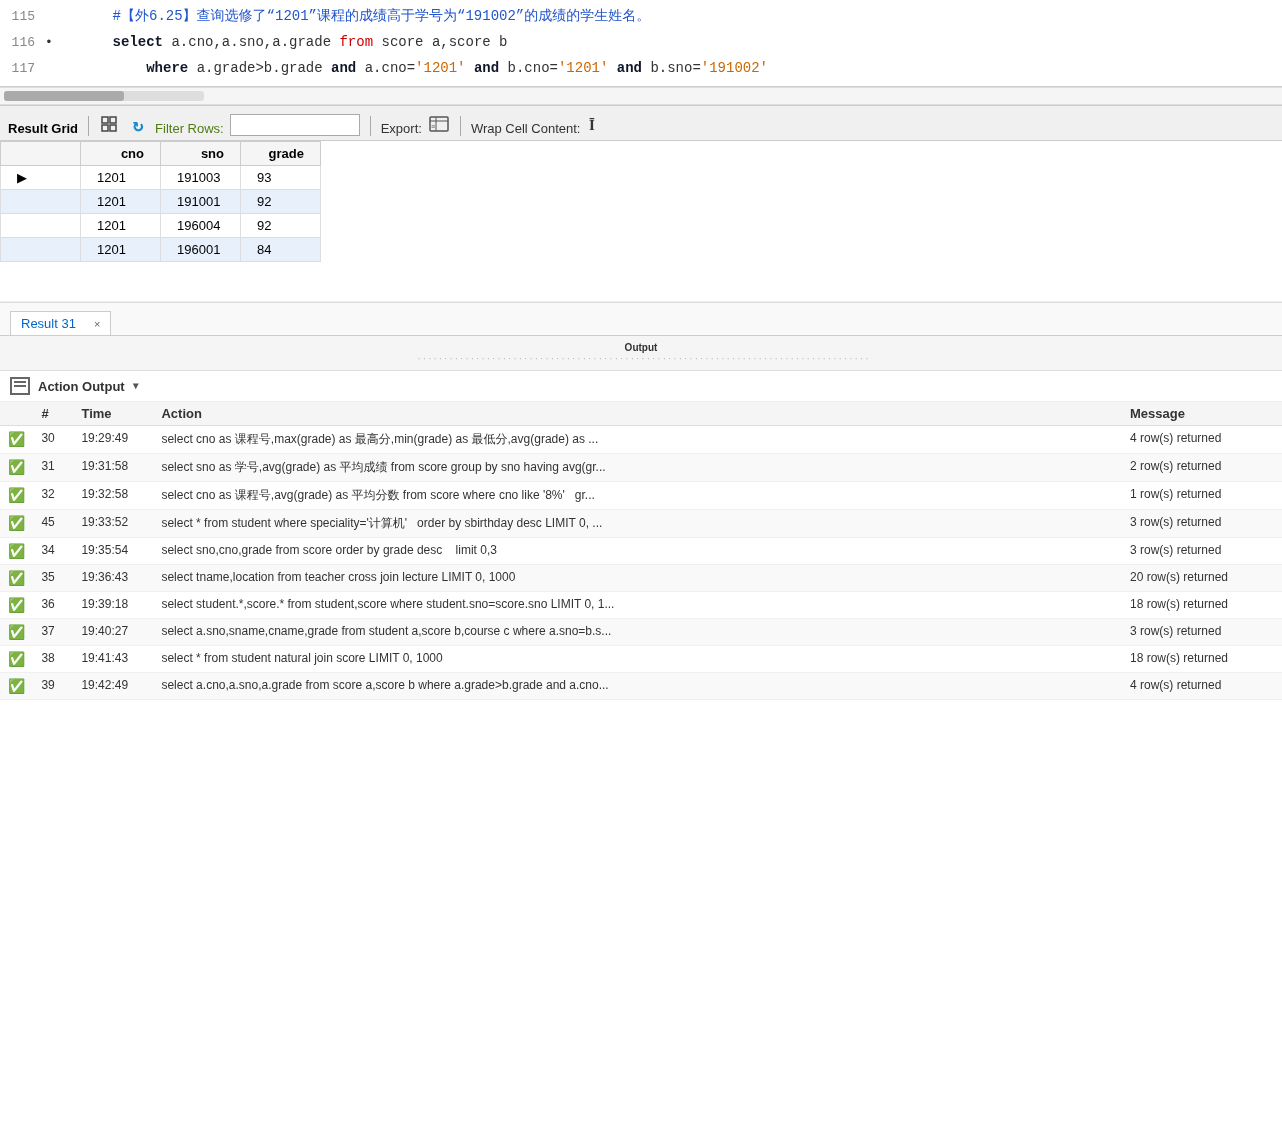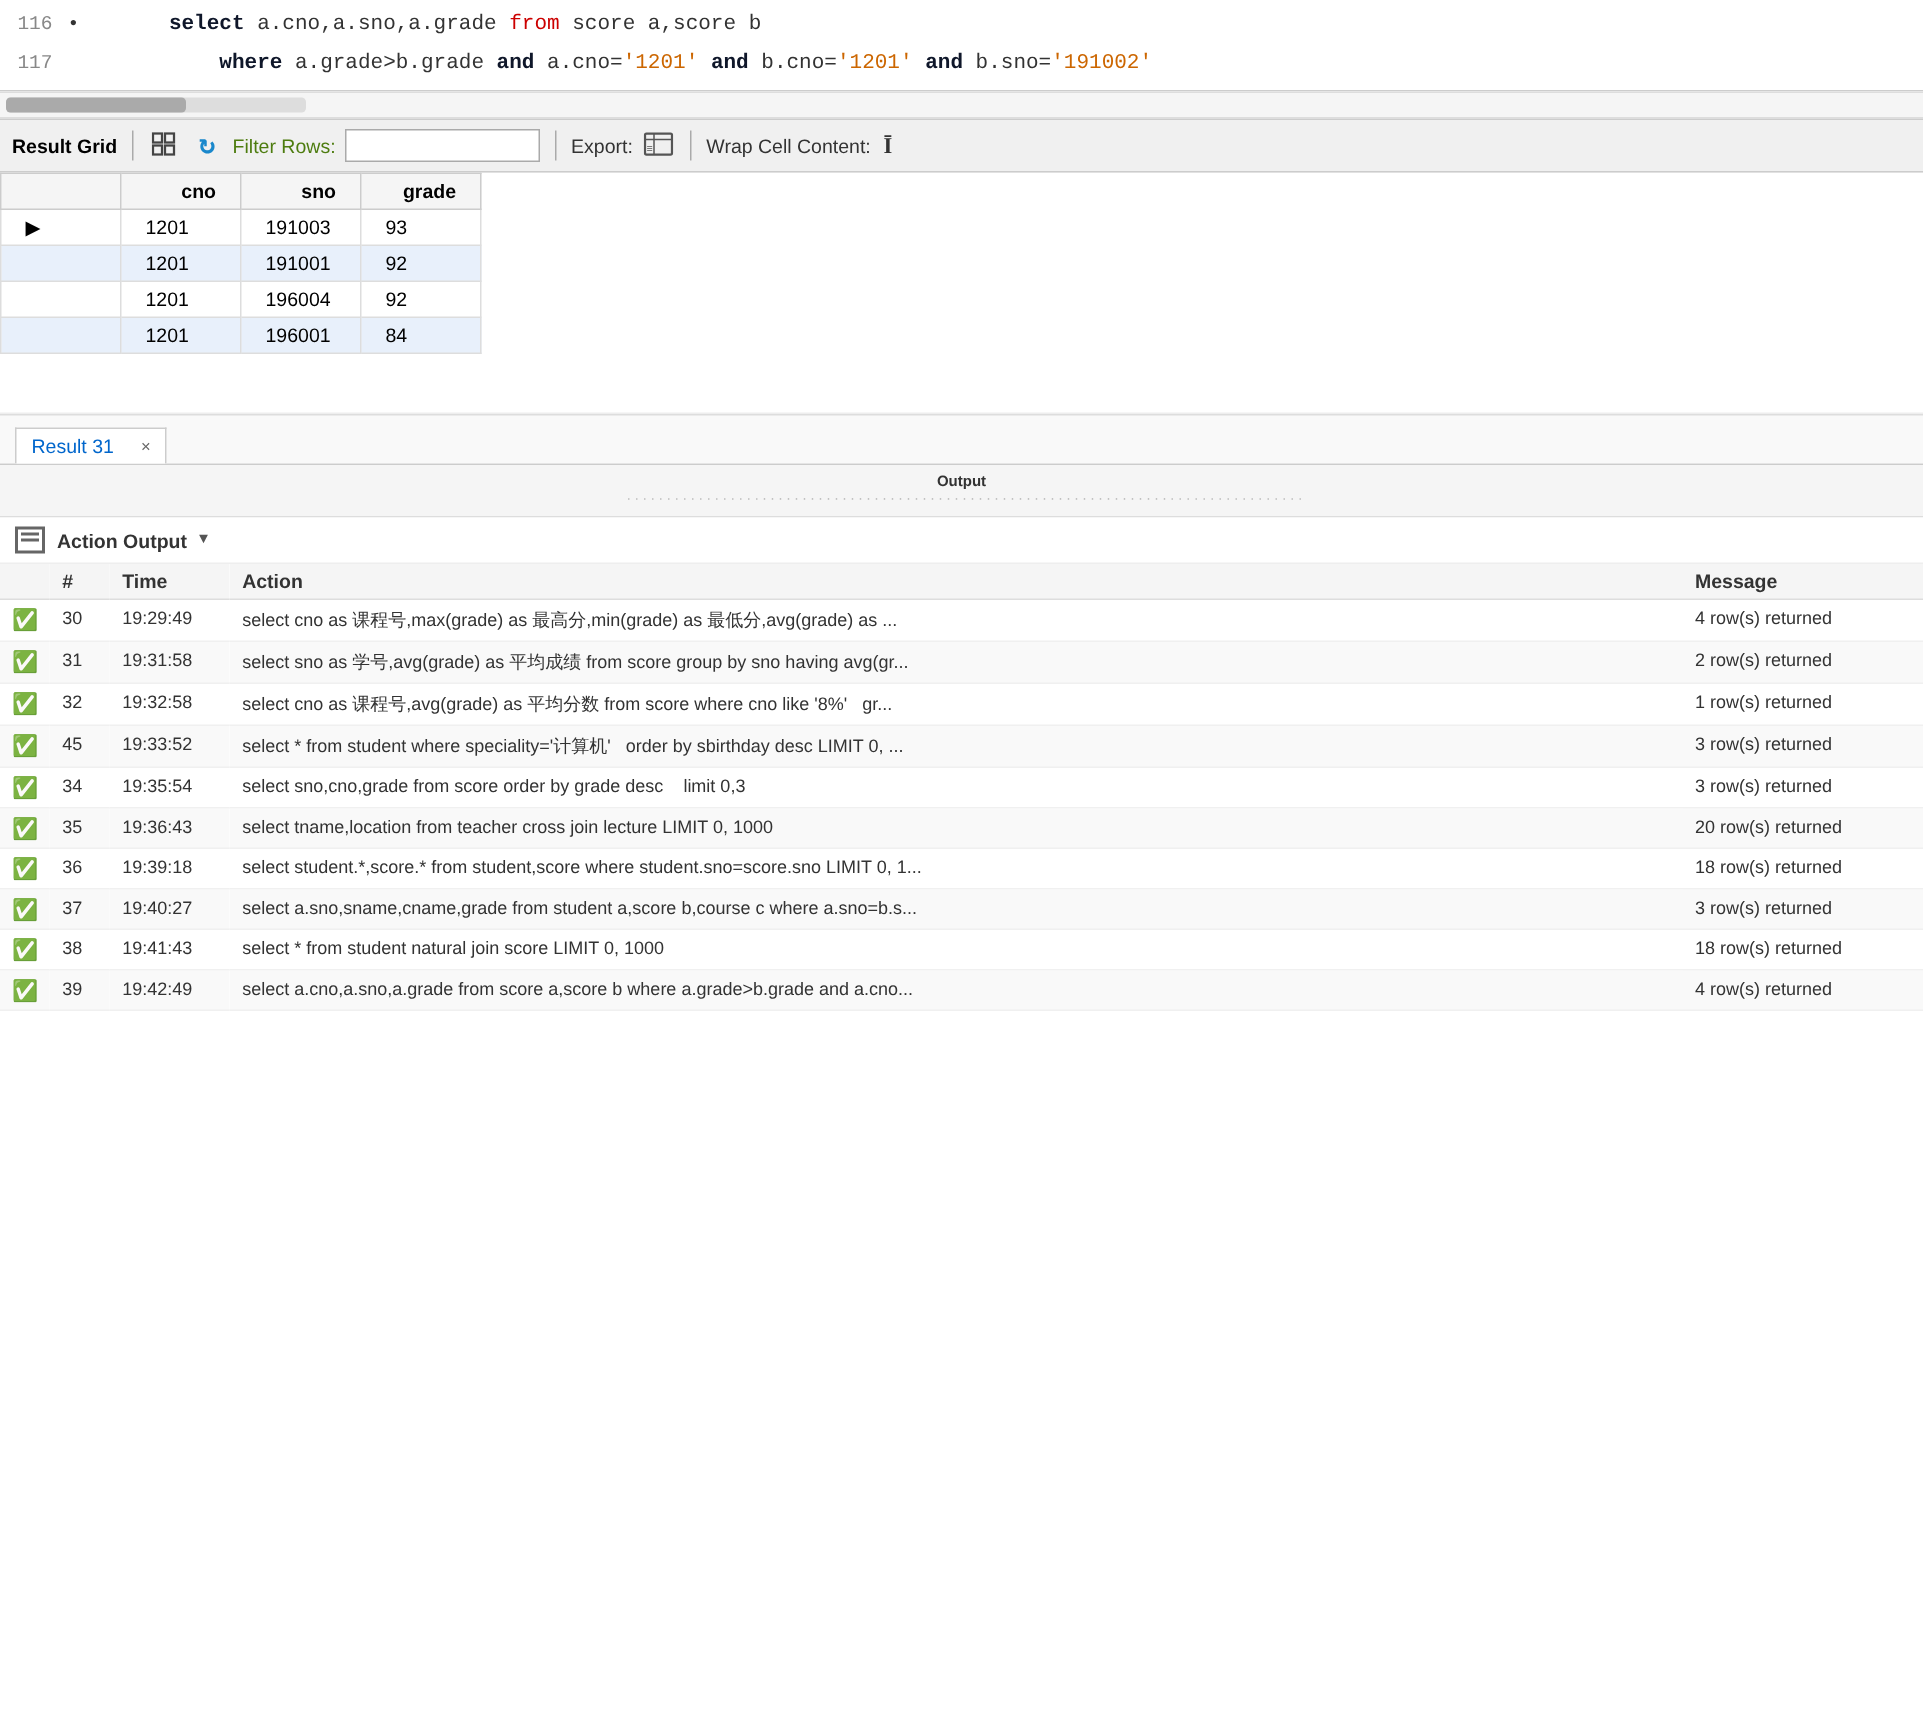--- a/index.html
+++ b/index.html
@@ -81,21 +81,21 @@
       border-radius: 3px;
     }
 
     
     .result-toolbar {
       background: #f0f0f0;
       border-top: 1px solid #ccc;
       border-bottom: 1px solid #ccc;
       padding: 4px 8px;
       display: flex;
-      align-items: center;
+      align-items: flex-end;
       gap: 6px;
       height: 36px;
     }
 
     .result-grid-label {
       font-weight: bold;
       font-size: 13px;
       color: #000;
       font-family: Arial, sans-serif;
     }
@@ -304,20 +304,25 @@
     .col-num { width: 40px; }
     .col-time { width: 80px; white-space: nowrap; }
     .col-action { max-width: 680px; overflow: hidden; text-overflow: ellipsis; white-space: nowrap; }
     .col-msg { width: 160px; white-space: nowrap; }
   </style>
 </head>
 <body>
 
 <div class="code-editor">
   <div id="code-lines-container">
+      <div class="code-line">
+        <span class="line-number">115</span>
+        <span class="line-bullet"></span>
+        <span class="line-content"><span class="comment-blue">&nbsp;&nbsp;&nbsp;&nbsp;#【外6.25】查询选修了“1201”课程的成绩高于学号为“191002”的成绩的学生姓名。</span></span>
+      </div>
       <div class="code-line">
         <span class="line-number">116</span>
         <span class="line-bullet">•</span>
         <span class="line-content"><span class="text-normal">&nbsp;&nbsp;&nbsp;&nbsp;</span><span class="kw-blue">select</span><span class="text-normal"> a.cno,a.sno,a.grade </span><span class="kw-from">from</span><span class="text-normal"> score a,score b</span></span>
       </div>
       <div class="code-line">
         <span class="line-number">117</span>
         <span class="line-bullet"></span>
         <span class="line-content"><span class="text-normal">&nbsp;&nbsp;&nbsp;&nbsp;&nbsp;&nbsp;&nbsp;&nbsp;</span><span class="kw-blue">where</span><span class="text-normal"> a.grade&gt;b.grade </span><span class="kw-blue">and</span><span class="text-normal"> a.cno=</span><span class="str-orange">'1201'</span><span class="text-normal">  </span><span class="kw-blue">and</span><span class="text-normal"> b.cno=</span><span class="str-orange">'1201'</span><span class="text-normal"> </span><span class="kw-blue">and</span><span class="text-normal"> b.sno=</span><span class="str-orange">'191002'</span></span>
       </div>

